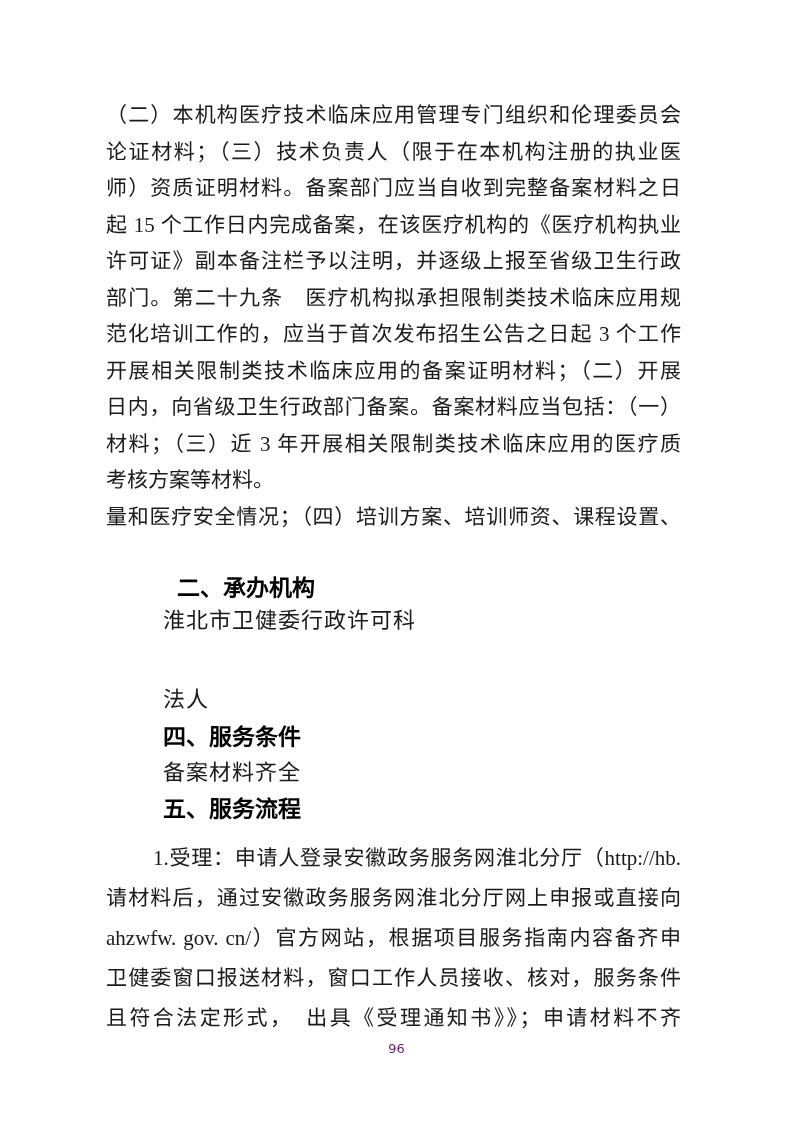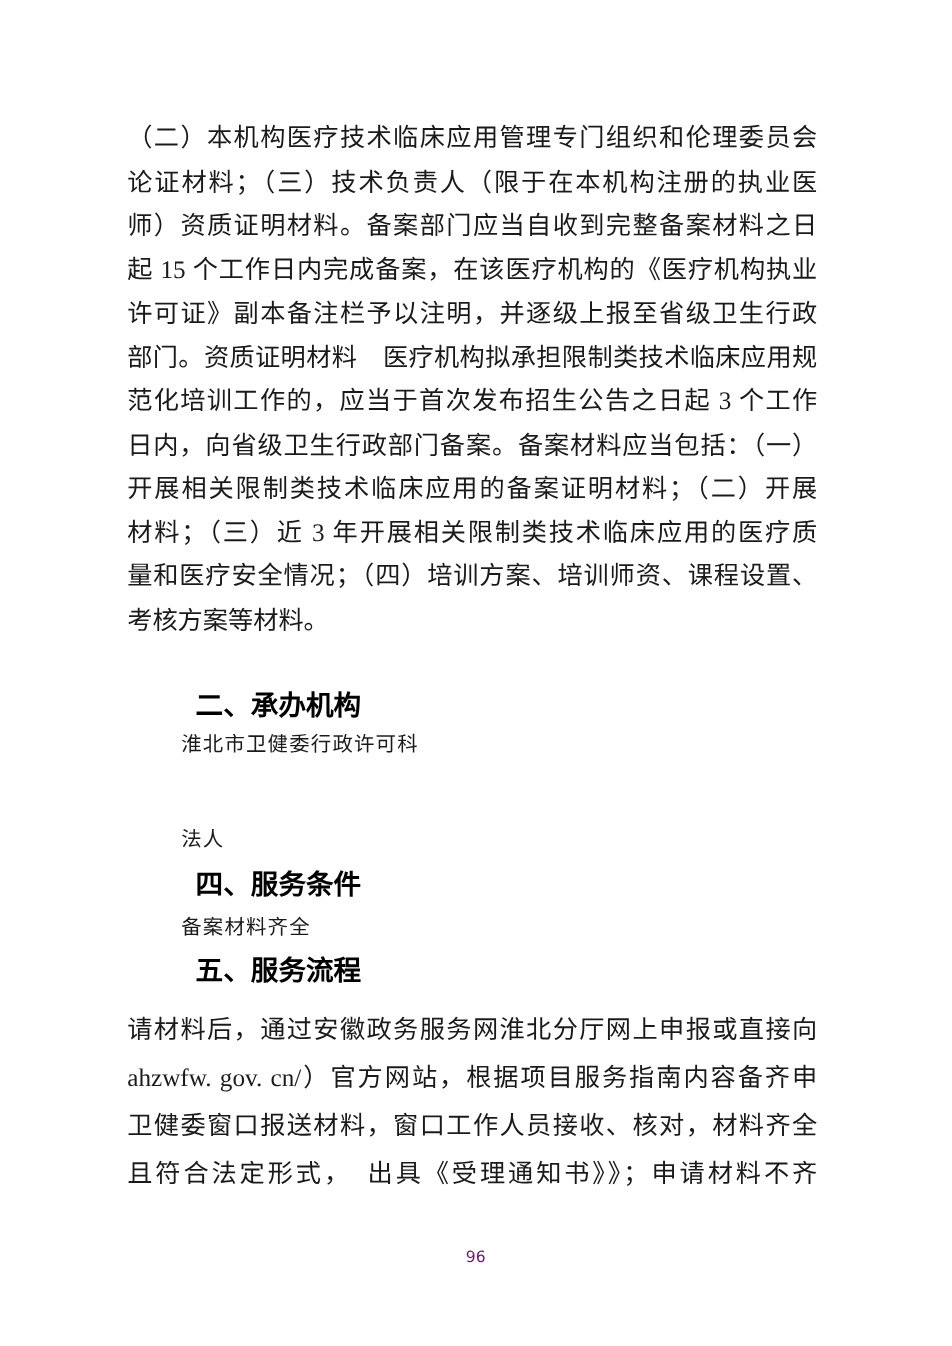--- a/index.html
+++ b/index.html
@@ -46,30 +46,30 @@
     height: 36px;
     line-height: 36px;
     font-family: "Liberation Sans", "DejaVu Sans", sans-serif;
     font-weight: 700;
     font-size: 23px;
     color: #000000;
     white-space: nowrap;
   }
   .sec-body {
     position: absolute;
-    left: 151px;
+    left: 163px;
     height: 36px;
     line-height: 36px;
-    font-size: 17px;
+    font-size: 22px;
     color: #1a1a1a;
     letter-spacing: 1px;
     white-space: nowrap;
     text-align: right;
   }
-  #sec2-h { top: 570px; }
+  #sec2-h { top: 570px; margin-left: 14px; }
   #sec2-b { top: 603px; }
   #sec3-h { top: 648px; }
   #sec3-b { top: 682px; }
   #sec4-h { top: 719px; }
   #sec4-b { top: 755px; }
   #sec5-h { top: 791px; }
   
   .para-proc {
     position: absolute;
     left: 106px;
@@ -107,42 +107,43 @@
 
 <div class="page">
   <div class="content">
 
     <div class="para-reg">
       <div class="line">（二）本机构医疗技术临床应用管理专门组织和伦理委员会</div>
       <div class="line">论证材料；（三）技术负责人（限于在本机构注册的执业医</div>
       <div class="line">师）资质证明材料。备案部门应当自收到完整备案材料之日</div>
       <div class="line">起 15 个工作日内完成备案，在该医疗机构的《医疗机构执业</div>
       <div class="line">许可证》副本备注栏予以注明，并逐级上报至省级卫生行政</div>
-      <div class="line">部门。资质证明材料　医疗机构拟承担限制类技术临床应用规</div>
+      <div class="line">部门。第二十九条　医疗机构拟承担限制类技术临床应用规</div>
       <div class="line">范化培训工作的，应当于首次发布招生公告之日起 3 个工作</div>
+      <div class="line">开展相关限制类技术临床应用的备案证明材料；（二）开展</div>
       <div class="line">日内，向省级卫生行政部门备案。备案材料应当包括：（一）</div>
-      <div class="line">开展相关限制类技术临床应用的备案证明材料；（二）开展</div>
       <div class="line">材料；（三）近 3 年开展相关限制类技术临床应用的医疗质</div>
+      <div class="line lastline">考核方案等材料。</div>
       <div class="line">量和医疗安全情况；（四）培训方案、培训师资、课程设置、</div>
-      <div class="line lastline">考核方案等材料。</div>
     </div>
 
     <div class="sec-heading" id="sec2-h">二、承办机构</div>
     <div class="sec-body" id="sec2-b">淮北市卫健委行政许可科</div>
 
     <div class="sec-body" id="sec3-b">法人</div>
 
     <div class="sec-heading" id="sec4-h">四、服务条件</div>
     <div class="sec-body" id="sec4-b">备案材料齐全</div>
 
     <div class="sec-heading" id="sec5-h">五、服务流程</div>
 
     <div class="para-proc">
+      <div class="line firstline">1.受理：申请人登录安徽政务服务网淮北分厅（http://hb.</div>
       <div class="line">请材料后，通过安徽政务服务网淮北分厅网上申报或直接向</div>
       <div class="line">ahzwfw. gov. cn/）官方网站，根据项目服务指南内容备齐申</div>
-      <div class="line">卫健委窗口报送材料，窗口工作人员接收、核对，材料齐全</div>
+      <div class="line">卫健委窗口报送材料，窗口工作人员接收、核对，服务条件</div>
       <div class="line">且符合法定形式，　出具《受理通知书》》；申请材料不齐</div>
     </div>
 
   </div>
 
   <div class="page-number">96</div>
 </div>
 
 </body></html>

